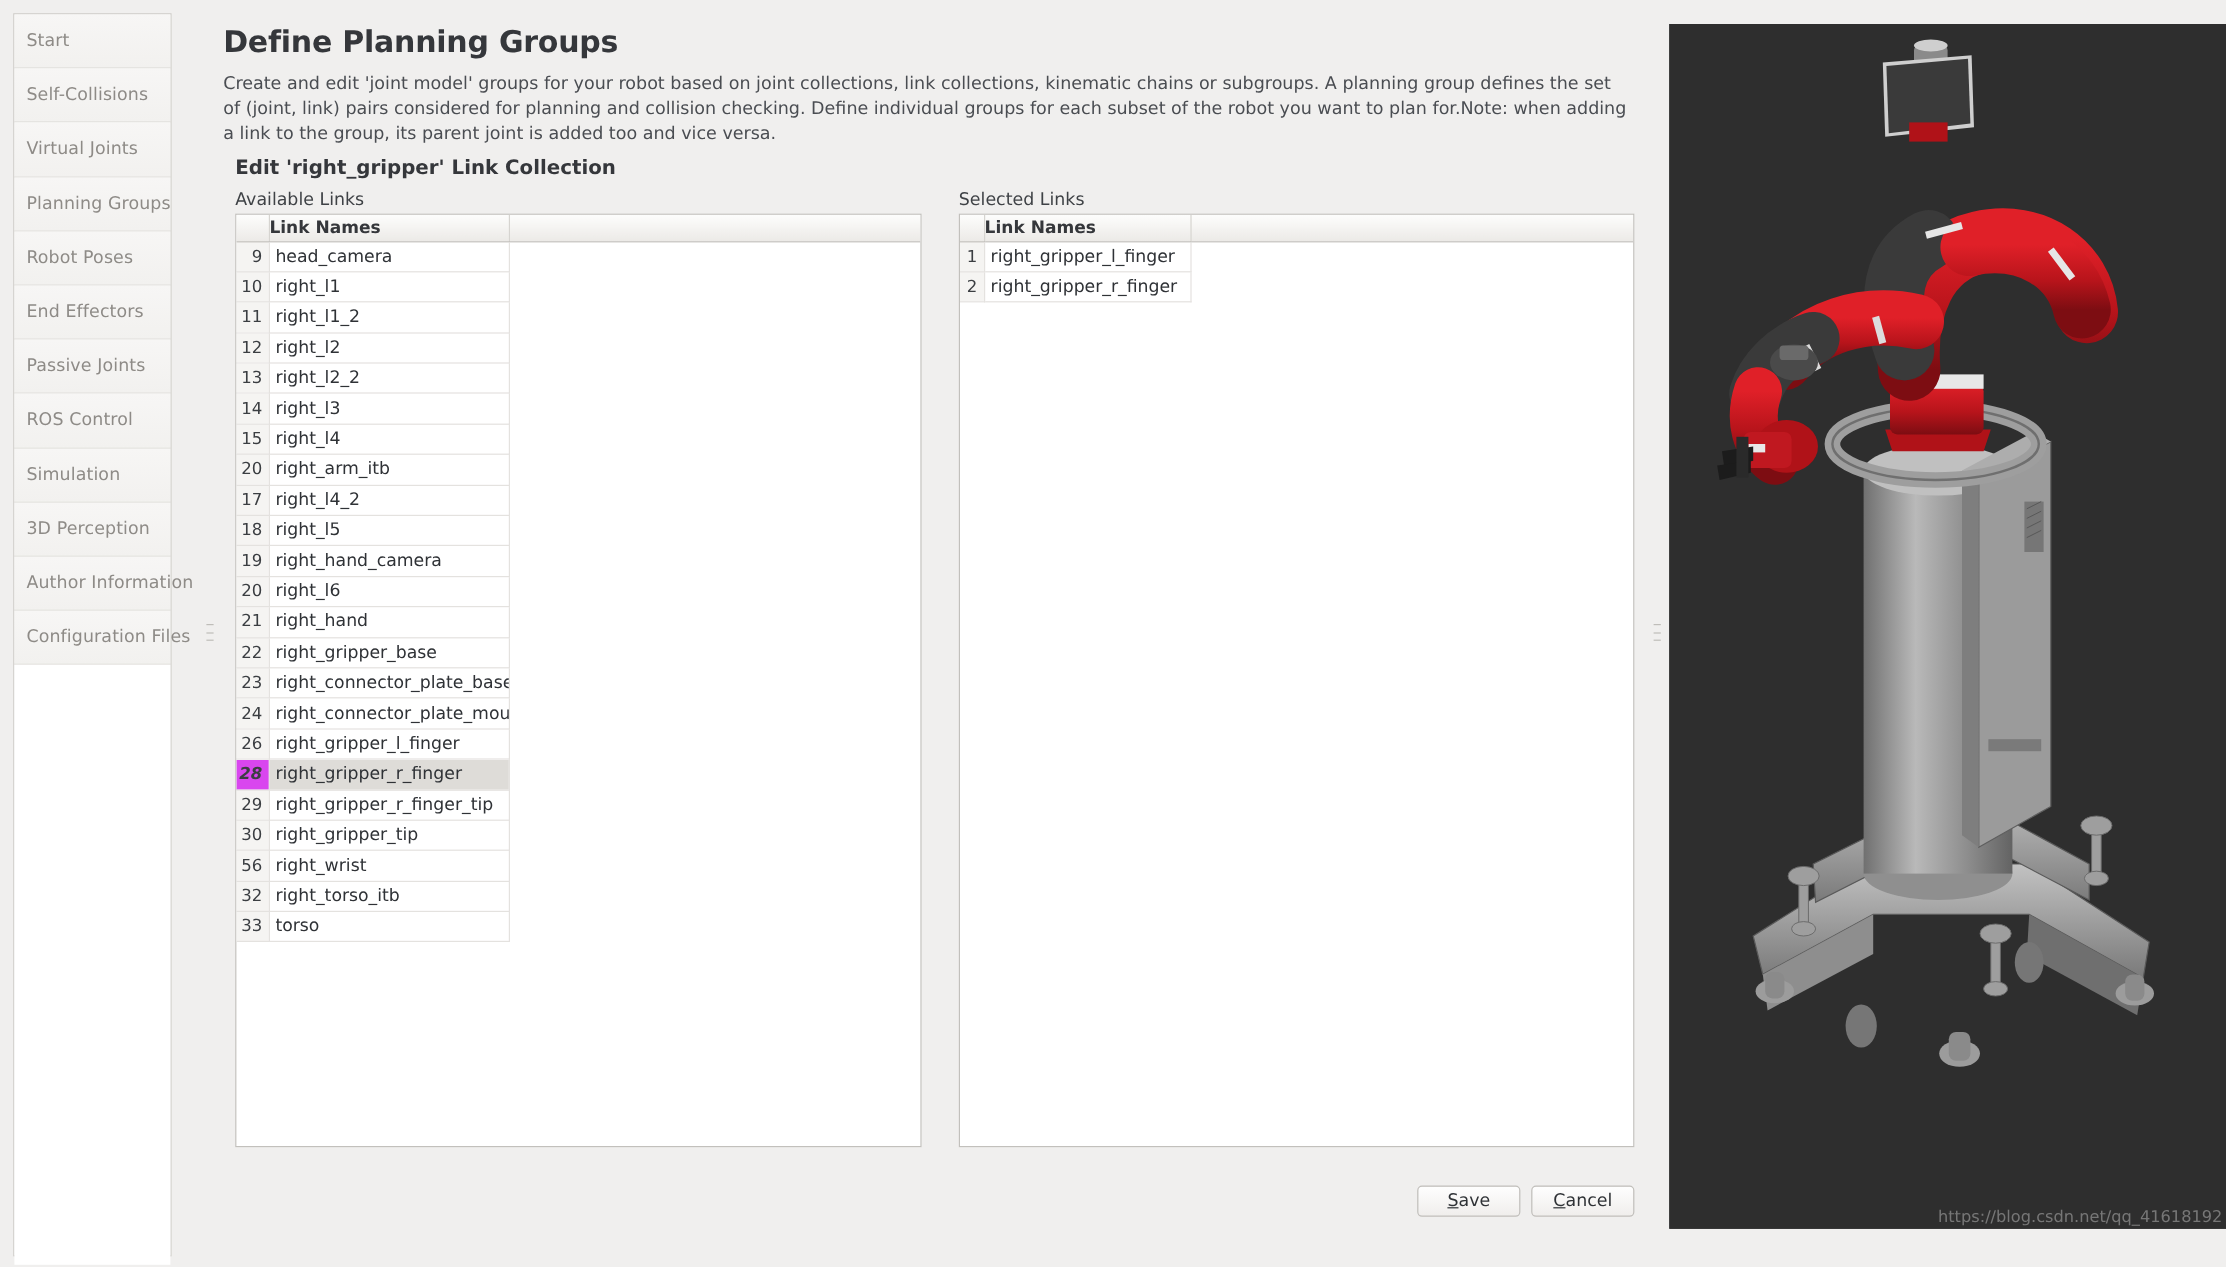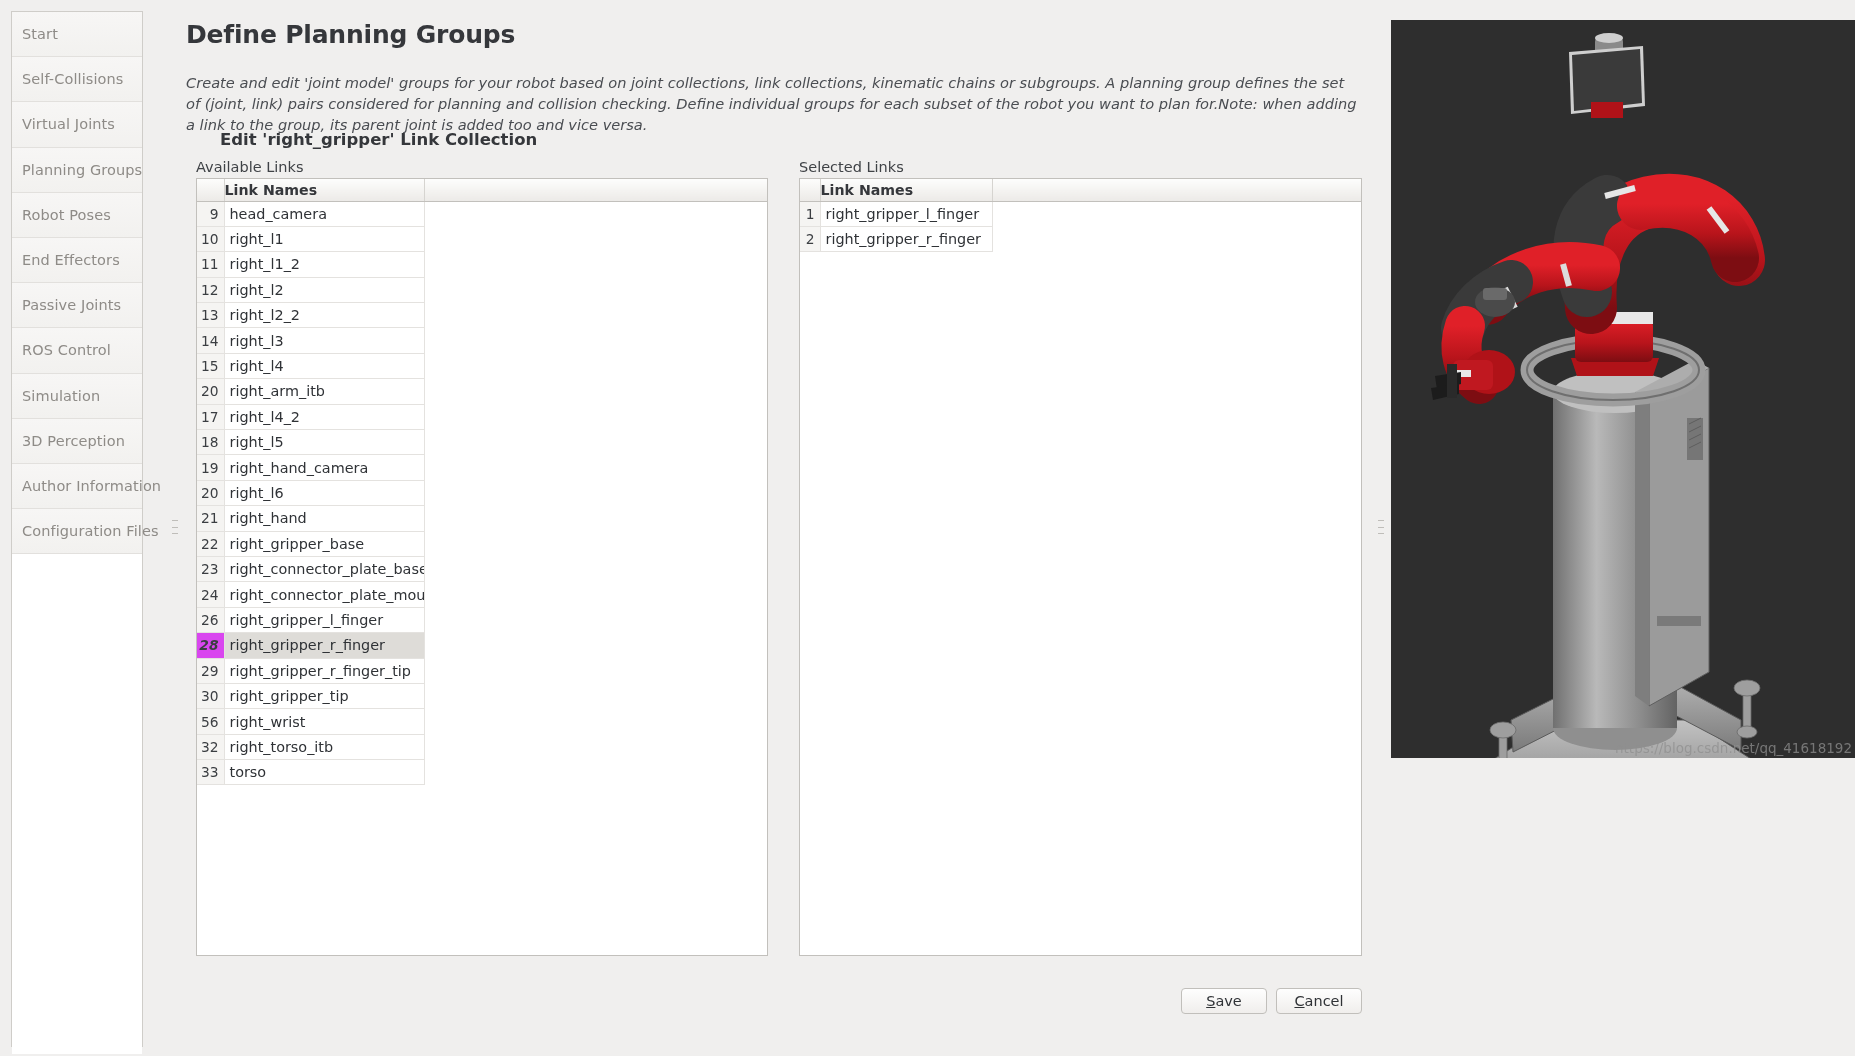--- a/index.html
+++ b/index.html
@@ -52,34 +52,32 @@
   #page-title {
     position: absolute;
     left: 0; top: 20px;
     font-size: 25px;
     font-weight: bold;
     color: #35373b;
     letter-spacing: -0.2px;
   }
   #page-desc {
     position: absolute;
-    left: 0; top: 72px;
+    left: 0; top: 59px;
     width: 1172px;
     font-size: 14.6px;
     line-height: 21px;
     color: #4a4d52;
-    font-style: italic;
   }
   #collection-title {
     position: absolute;
     left: 10px; top: 130px;
     font-size: 16.5px;
     font-weight: bold;
     color: #35373b;
-    margin-left: 24px;
   }
   .panel-label {
     position: absolute;
     font-size: 14.5px;
     color: #3f4246;
   }
   #available-label { left: 10px; top: 159px; }
   #selected-label  { left: 613px; top: 159px; }
 
   
@@ -227,21 +225,21 @@
     color: #2f3236;
     display: flex; align-items: center; justify-content: center;
     cursor: pointer;
     font-family: "DejaVu Sans", "Liberation Sans", sans-serif;
   }
 
   
   #viewport {
     position: absolute;
     left: 1391px; top: 20px;
-    width: 464px; height: 738px;
+    width: 464px; height: 1004px;
     background: #2e2e2e;
     overflow: hidden;
   }
   #watermark {
     position: absolute;
     right: 3px; bottom: 2px;
     font-size: 13.5px;
     color: #8f8f8f;
     opacity: 0.75;
     white-space: nowrap;

